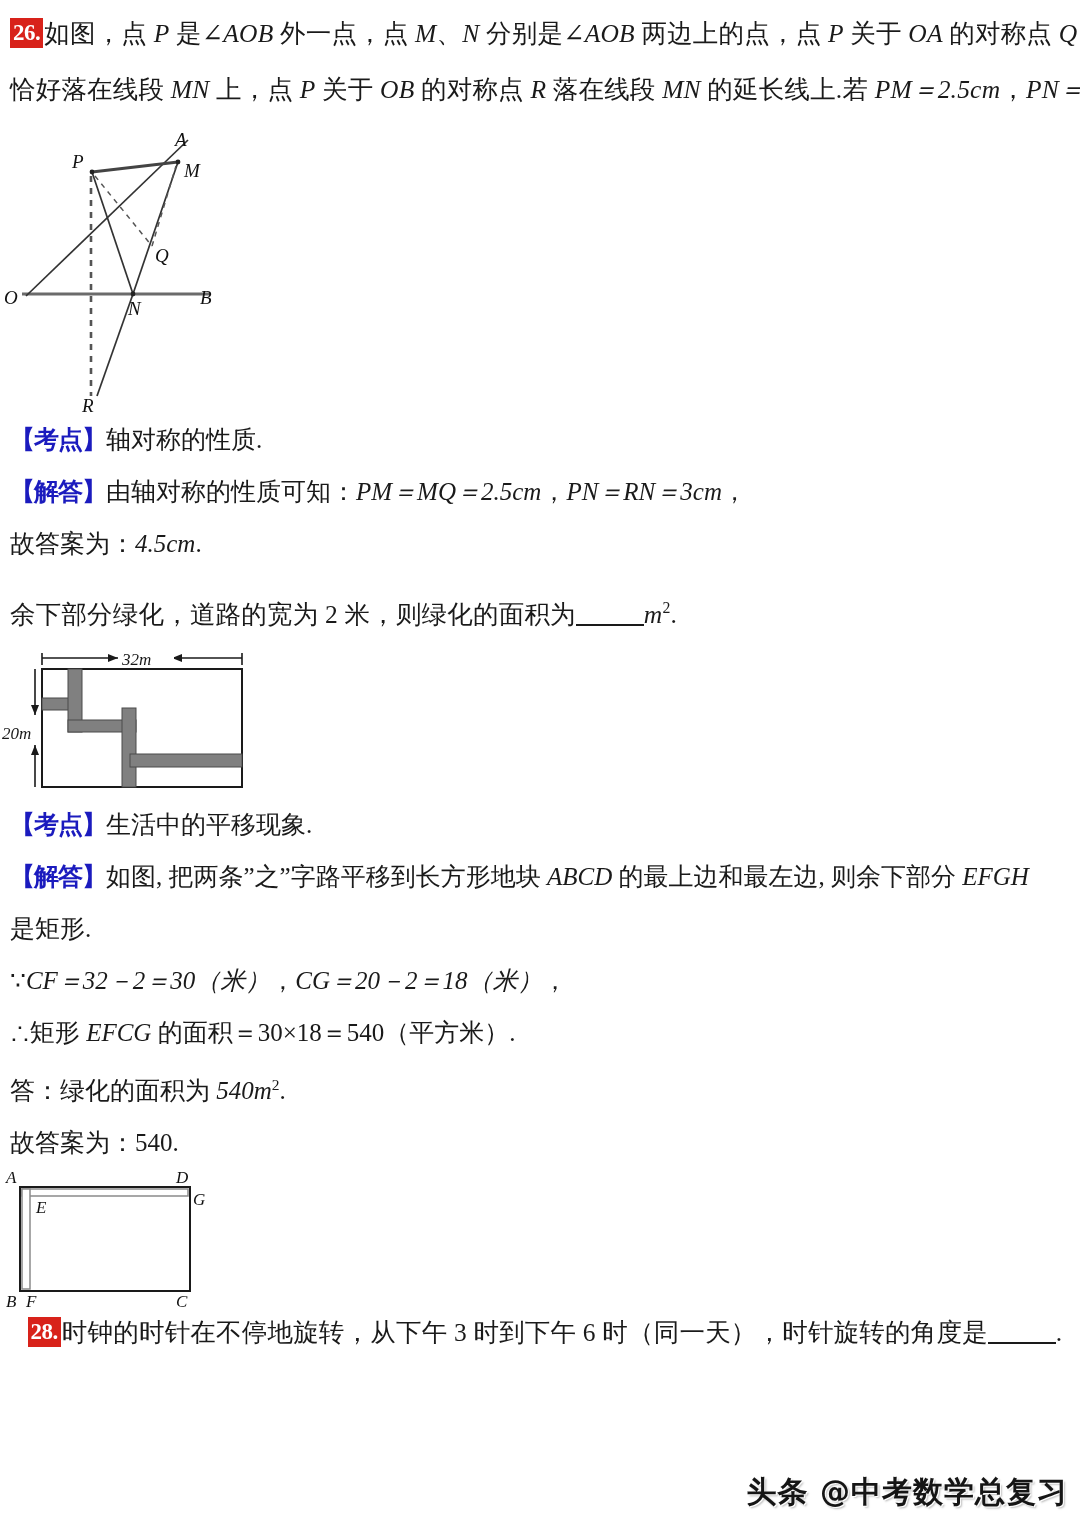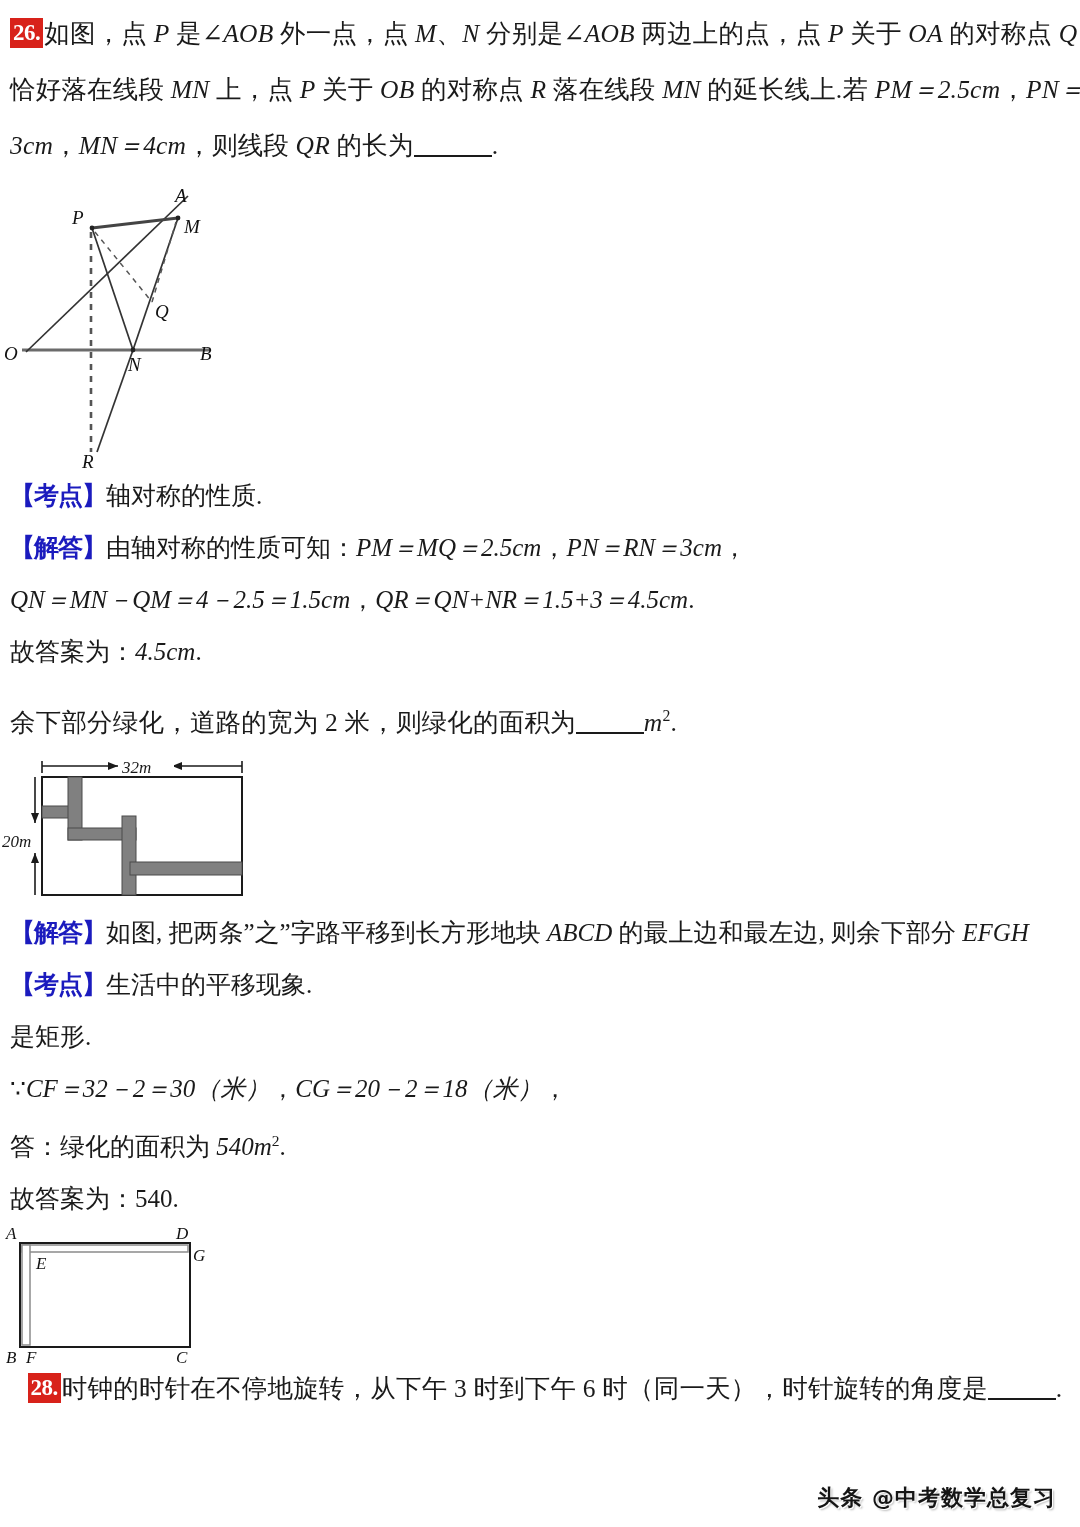--- a/index.html
+++ b/index.html
@@ -73,24 +73,24 @@
   }
   sup { font-size: 0.62em; vertical-align: super; }
 
   
   .fig { position: relative; }
   .fig svg { display: block; }
 
   
   .watermark {
     position: absolute;
-    right: 24px;
+    right: 12px;
     bottom: 14px;
     font-family: "DejaVu Sans", "Liberation Sans", sans-serif;
-    font-size: 22px;
+    font-size: 30px;
     font-weight: bold;
     color: #151515;
     letter-spacing: 1px;
     text-shadow: 1px 1px 0 #ffffff, 2px 2px 2px rgba(0,0,0,0.25);
     white-space: nowrap;
   }
 </style>
 </head>
 <body>
 
@@ -99,23 +99,20 @@
   <div class="block" style="padding-top:6px;">
 
     <div class="qline">
       <span class="num-badge">26.</span><span>如图，点 </span><span class="it">P</span><span> 是∠</span><span class="it">AOB</span><span> 外一点，点 </span><span class="it">M</span><span>、</span><span class="it">N</span><span> 分别是∠</span><span class="it">AOB</span><span> 两边上的点，点 </span><span class="it">P</span><span> 关于 </span><span class="it">OA</span><span> 的对称点 </span><span class="it">Q</span>
     </div>
 
     <div class="qline">
       <span>恰好落在线段 </span><span class="it">MN</span><span> 上，点 </span><span class="it">P</span><span> 关于 </span><span class="it">OB</span><span> 的对称点 </span><span class="it">R</span><span> 落在线段 </span><span class="it">MN</span><span> 的延长线上.若 </span><span class="it">PM＝2.5cm</span><span>，</span><span class="it">PN＝</span>
     </div>
 
-    <div class="qline">
-      <span class="it">3cm</span><span>，</span><span class="it">MN＝4cm</span><span>，则线段 </span><span class="it">QR</span><span> 的长为</span><span class="blank"></span><span>.</span>
-    </div>
   </div>
 
   <div class="fig" style="margin-top:6px; margin-left:0;">
     <svg width="300" height="288" viewBox="0 0 300 288">
 
       <line x1="22" y1="170" x2="210" y2="170" stroke="#6b6b6b" stroke-width="3.2"></line>
 
       <line x1="26" y1="172" x2="188" y2="16" stroke="#333333" stroke-width="1.7"></line>
 
       <line x1="92" y1="48" x2="178" y2="38" stroke="#444444" stroke-width="3"></line>
@@ -148,23 +145,20 @@
   </div>
 
   <div class="block" style="margin-top:2px;">
     <div class="tline">
       <span class="tag">【考点】</span><span>轴对称的性质.</span>
     </div>
     <div class="tline">
       <span class="tag">【解答】</span><span>由轴对称的性质可知：</span><span class="it">PM＝MQ＝2.5cm</span><span>，</span><span class="it">PN＝RN＝3cm</span><span>，</span>
     </div>
     <div class="tline">
-      <span class="it">QN＝MN－QM＝4－2.5＝1.5cm</span><span>，</span><span class="it">QR＝QN+NR＝1.5+3＝4.5cm</span><span>.</span>
-    </div>
-    <div class="tline">
       <span>故答案为：</span><span class="it">4.5cm</span><span>.</span>
     </div>
   </div>
 
   <div class="block" style="margin-top:10px;">
     <div class="qline">
       <span>余下部分绿化，道路的宽为 2 米，则绿化的面积为</span><span class="blank-sm"></span><span class="it">m</span><sup>2</sup><span>.</span>
     </div>
   </div>
 
@@ -193,30 +187,33 @@
 
       <rect x="68" y="73" width="68" height="12" fill="#808080" stroke="#4a4a4a" stroke-width="1"></rect>
 
       <rect x="122" y="61" width="14" height="79" fill="#808080" stroke="#4a4a4a" stroke-width="1"></rect>
       <rect x="130" y="107" width="112" height="13" fill="#808080" stroke="#4a4a4a" stroke-width="1"></rect>
     </svg>
   </div>
 
   <div class="block" style="margin-top:4px;">
     <div class="tline">
+      <span class="tag">【考点】</span><span>生活中的平移现象.</span>
+    </div>
+    <div class="tline">
       <span class="tag">【解答】</span><span>如图, 把两条”之”字路平移到长方形地块 </span><span class="it">ABCD</span><span> 的最上边和最左边, 则余下部分 </span><span class="it">EFGH</span>
     </div>
     <div class="tline">
-      <span class="tag">【考点】</span><span>生活中的平移现象.</span>
-    </div>
-    <div class="tline">
       <span>是矩形.</span>
     </div>
     <div class="tline">
       <span>∵</span><span class="it">CF＝32－2＝30（米）</span><span>，</span><span class="it">CG＝20－2＝18（米）</span><span>，</span>
+    </div>
+    <div class="tline">
+      <span>∴矩形 </span><span class="it">EFCG</span><span> 的面积＝30×18＝540（平方米）.</span>
     </div>
     <div class="tline">
       <span>答：绿化的面积为 </span><span class="it">540m</span><sup>2</sup><span>.</span>
     </div>
     <div class="tline">
       <span>故答案为：</span><span>540</span><span>.</span>
     </div>
   </div>
 
   <div class="fig" style="margin-top:0px;">

